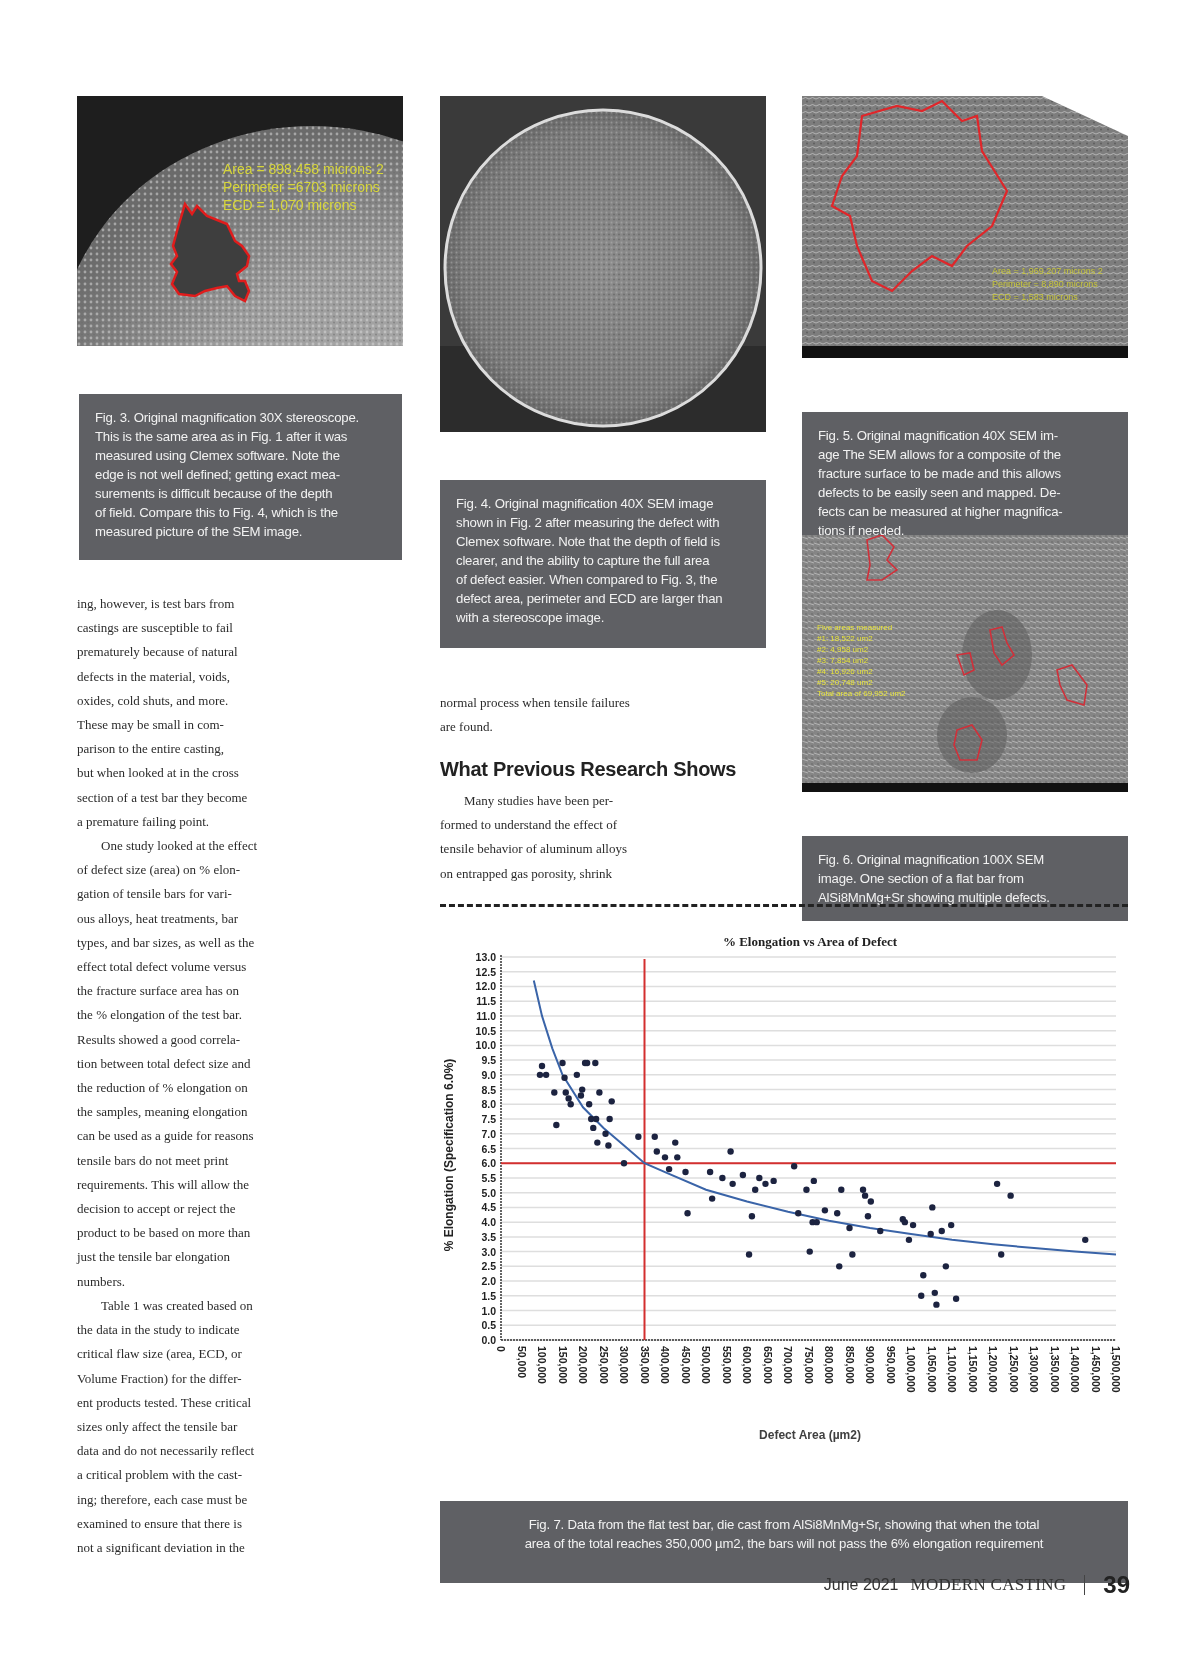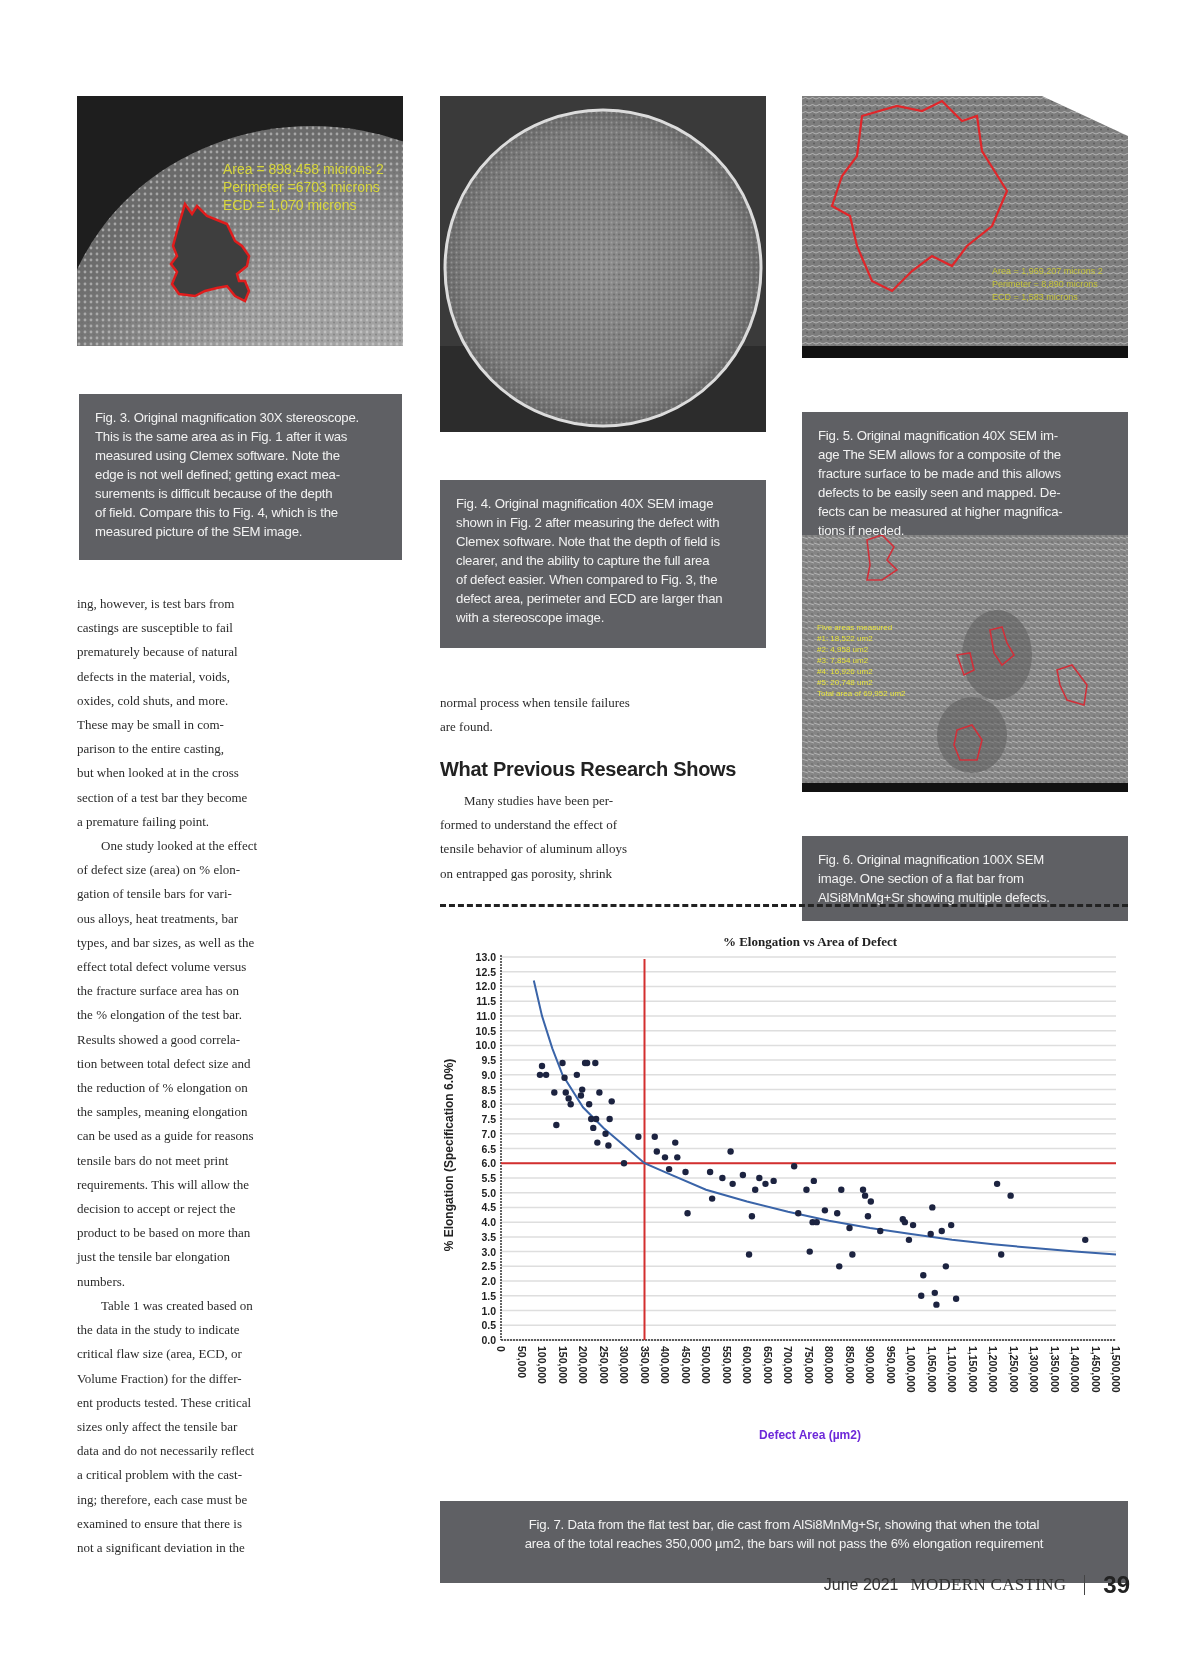--- a/index.html
+++ b/index.html
@@ -41,21 +41,21 @@
   }
   .y-label {
     position: absolute; left: 436px; top: 1105px; width: 0; height: 0;
   }
   .y-label span {
     position: absolute; white-space: nowrap; transform: translate(-50%, -50%) rotate(-90deg);
     font-family: "Liberation Sans", sans-serif; font-weight: bold; font-size: 12px; color: #222;
   }
   .x-label {
     position: absolute; left: 470px; top: 1415px; width: 585px; text-align: center;
-    font-family: "Liberation Sans", sans-serif; font-weight: bold; font-size: 12px; color: #6d28d9;
+    font-family: "Liberation Sans", sans-serif; font-weight: bold; font-size: 12px; color: #404040;
   }
   #chart-svg { position: absolute; left: 440px; top: 940px; }
 
   .footer {
     position: absolute; right: 70px; top: 1571px; display: flex; align-items: center; gap: 12px;
     color: #333;
   }
   .footer .date { font-family: "Liberation Sans", sans-serif; font-size: 16px; }
   .footer .mag { font-family: "Liberation Serif", serif; font-size: 17px; letter-spacing: 0.3px; }
   .footer .sep { width: 1px; height: 20px; background: #444; margin: 0 6px; }

